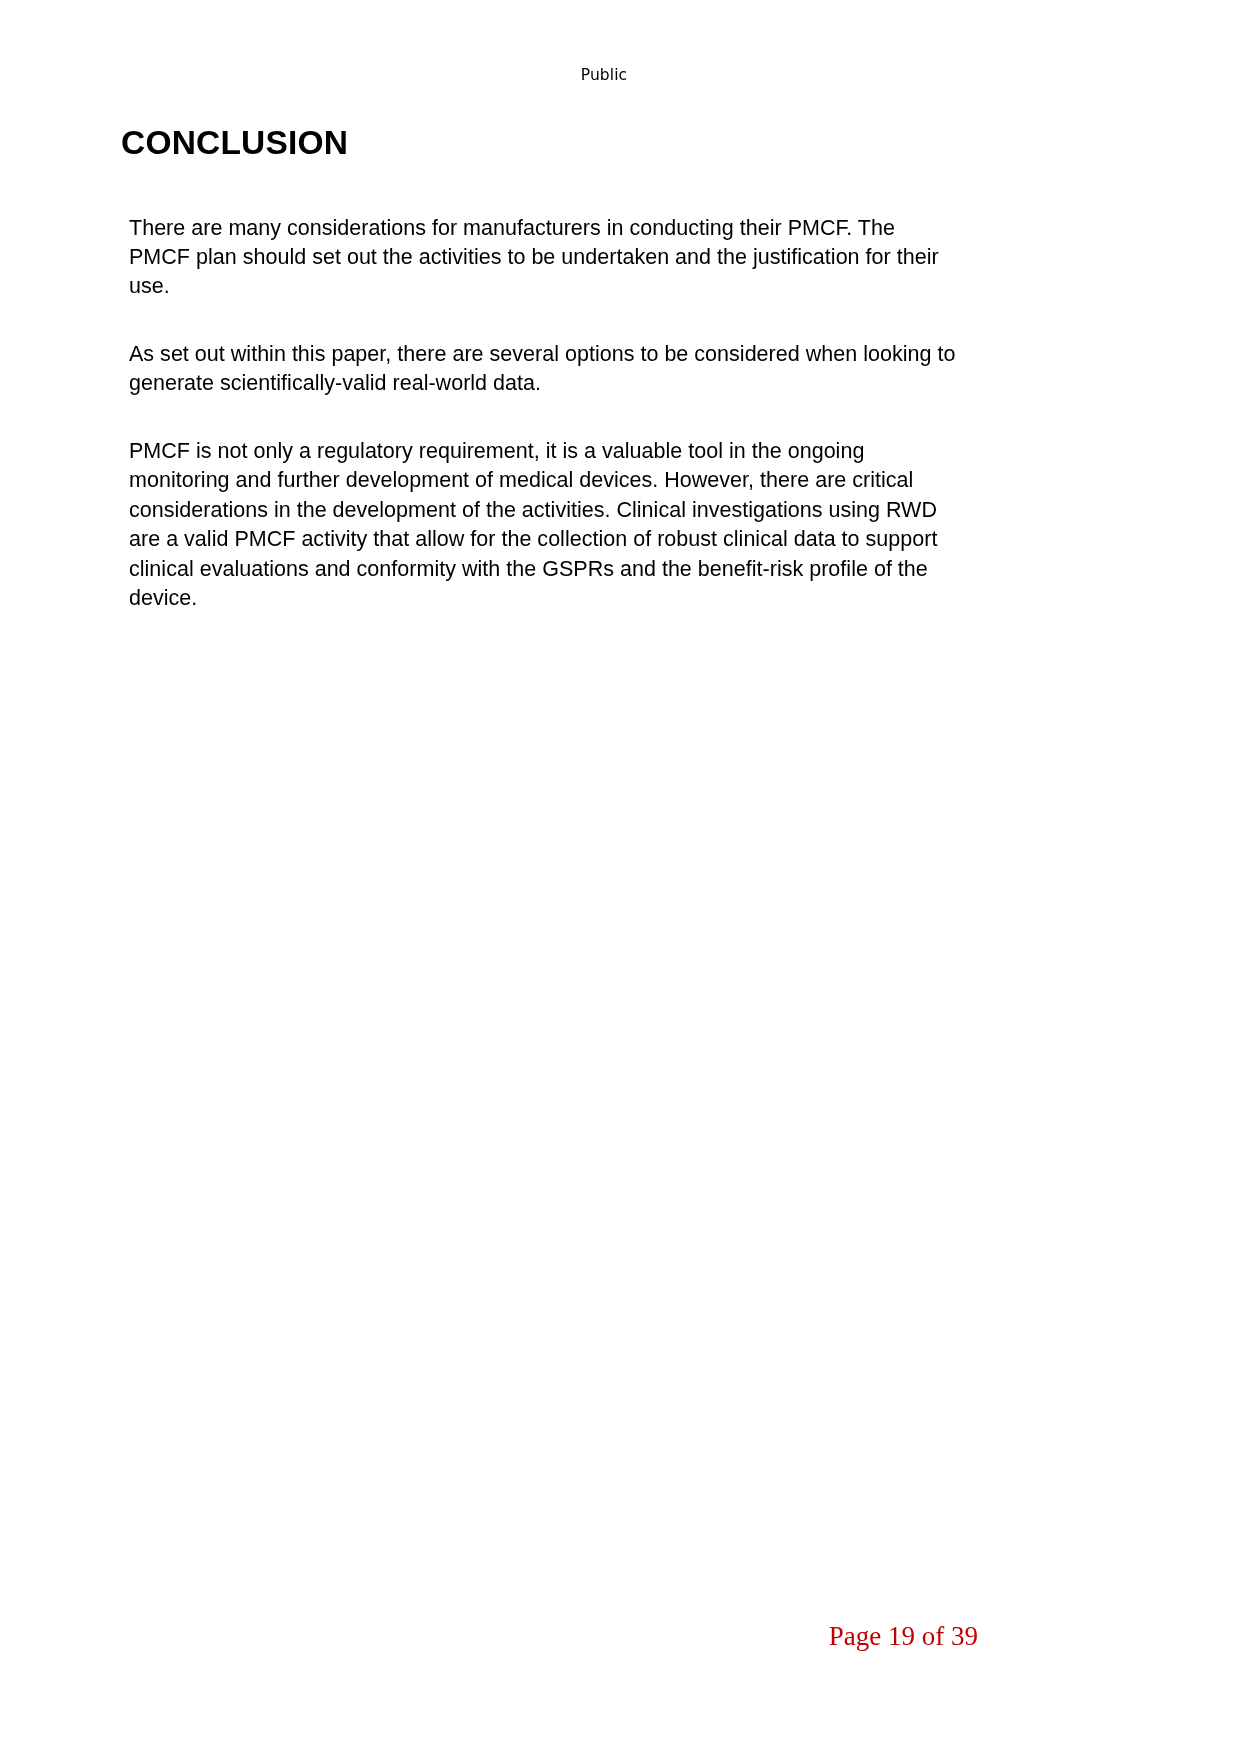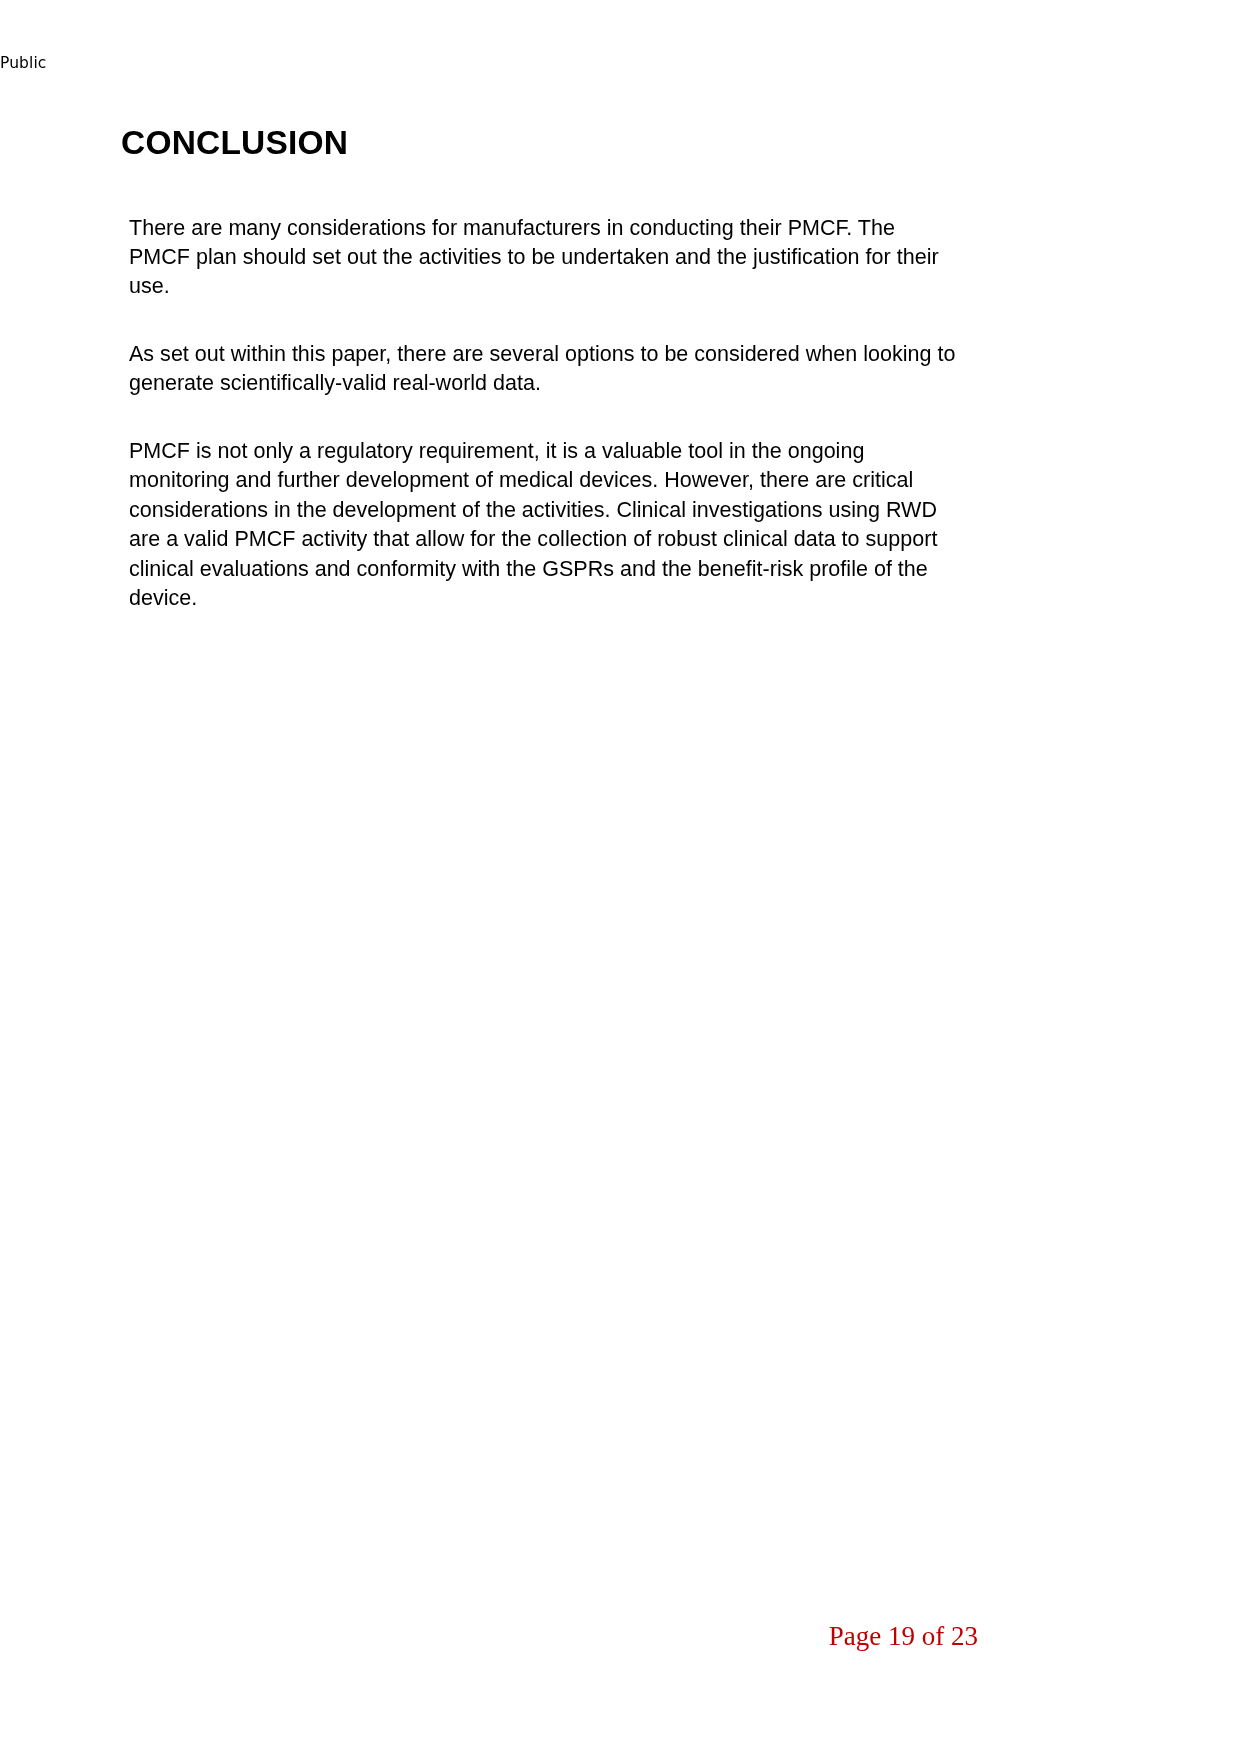--- a/index.html
+++ b/index.html
@@ -22,23 +22,23 @@
     top: 0;
     width: 1240px;
     height: 1755px;
     background: #ffffff;
   }
 
   
   .doc-header {
     position: absolute;
     left: 0;
-    top: 54px;
+    top: 66px;
     width: 1208px;
-    text-align: left;
+    text-align: center;
   }
   .doc-header .header-text {
     font-family: "DejaVu Sans", "Liberation Sans", sans-serif;
     font-size: 15.5px;
     line-height: 1.2;
     color: #000000;
     letter-spacing: 0.1px;
   }
 
   
@@ -110,16 +110,16 @@
 
     <p class="body-paragraph">As set out within this paper, there are several options to be considered when looking to generate scientifically-valid real-world data.</p>
 
     <div class="gap-paragraph"></div>
 
     <p class="body-paragraph">PMCF is not only a regulatory requirement, it is a valuable tool in the ongoing monitoring and further development of medical devices. However, there are critical considerations in the development of the activities. Clinical investigations using RWD are a valid PMCF activity that allow for the collection of robust clinical data to support clinical evaluations and conformity with the GSPRs and the benefit-risk profile of the device.</p>
 
   </div>
 
   <div class="doc-footer">
-    <div class="page-number" style="color: rgb(192, 0, 0);">Page 19 of 23</div>
+    <div class="page-number" style="color: rgb(192, 0, 0);">Page 19 of 39</div>
   </div>
 
 </div>
 
 </body></html>

